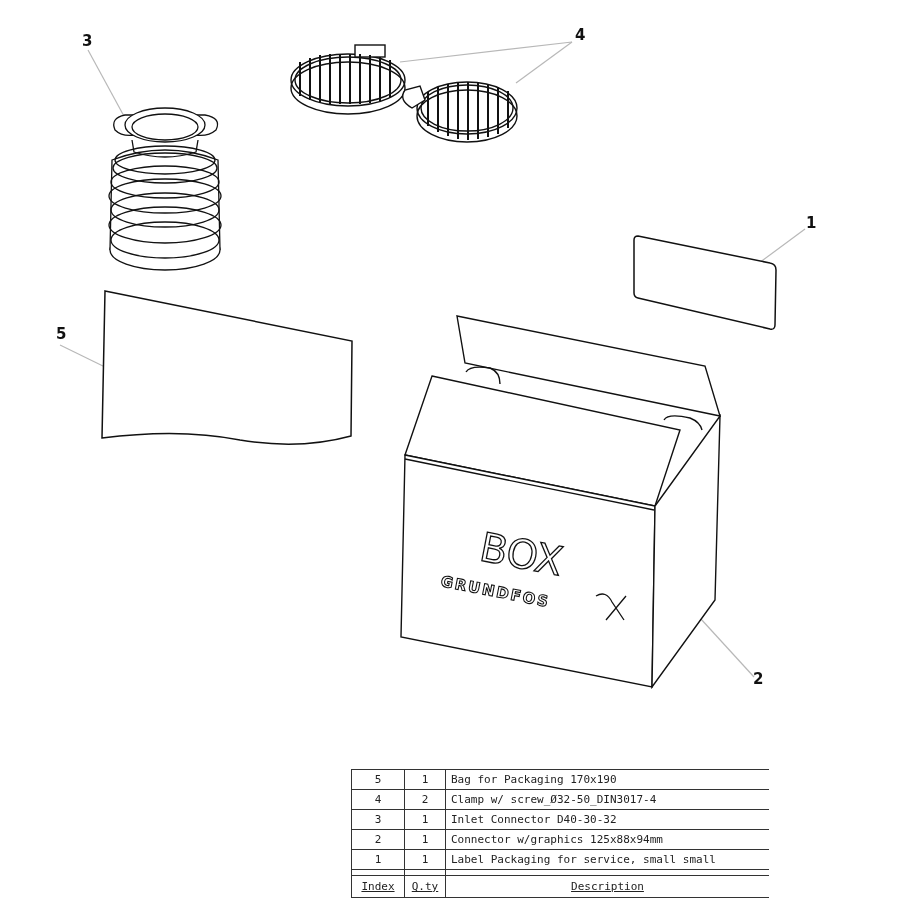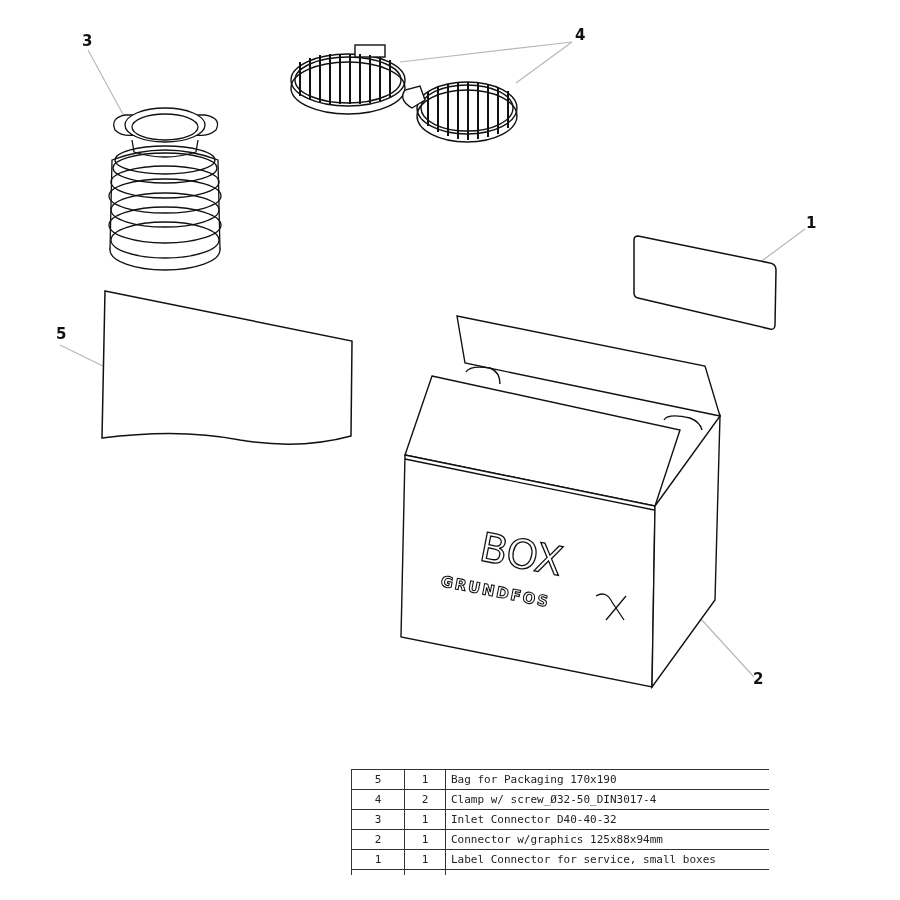--- a/index.html
+++ b/index.html
@@ -121,31 +121,36 @@
       <td class="c-desc">Bag for Packaging 170x190</td>
     </tr>
     <tr>
       <td class="c-idx">4</td>
       <td class="c-qty">2</td>
       <td class="c-desc">Clamp w/ screw_Ø32-50_DIN3017-4</td>
     </tr>
     <tr>
       <td class="c-idx">3</td>
       <td class="c-qty">1</td>
-      <td class="c-desc">Inlet Connector D40-40-32</td>
+      <td class="c-desc">Inlet Connector D40-30-32</td>
     </tr>
     <tr>
       <td class="c-idx">2</td>
       <td class="c-qty">1</td>
       <td class="c-desc">Connector w/graphics 125x88x94mm</td>
     </tr>
     <tr>
       <td class="c-idx">1</td>
       <td class="c-qty">1</td>
-      <td class="c-desc">Label Connector for service, small boxes</td>
+      <td class="c-desc">Label Packaging for service, small small</td>
     </tr>
     <tr class="spacer">
       <td class="c-idx"></td>
       <td class="c-qty"></td>
       <td class="c-desc"></td>
     </tr>
+    <tr class="header">
+      <td class="c-idx"><span>Index</span></td>
+      <td class="c-qty"><span>Q.ty</span></td>
+      <td class="c-desc"><span>Description</span></td>
+    </tr>
   </tbody>
 </table>
 
 </body></html>

